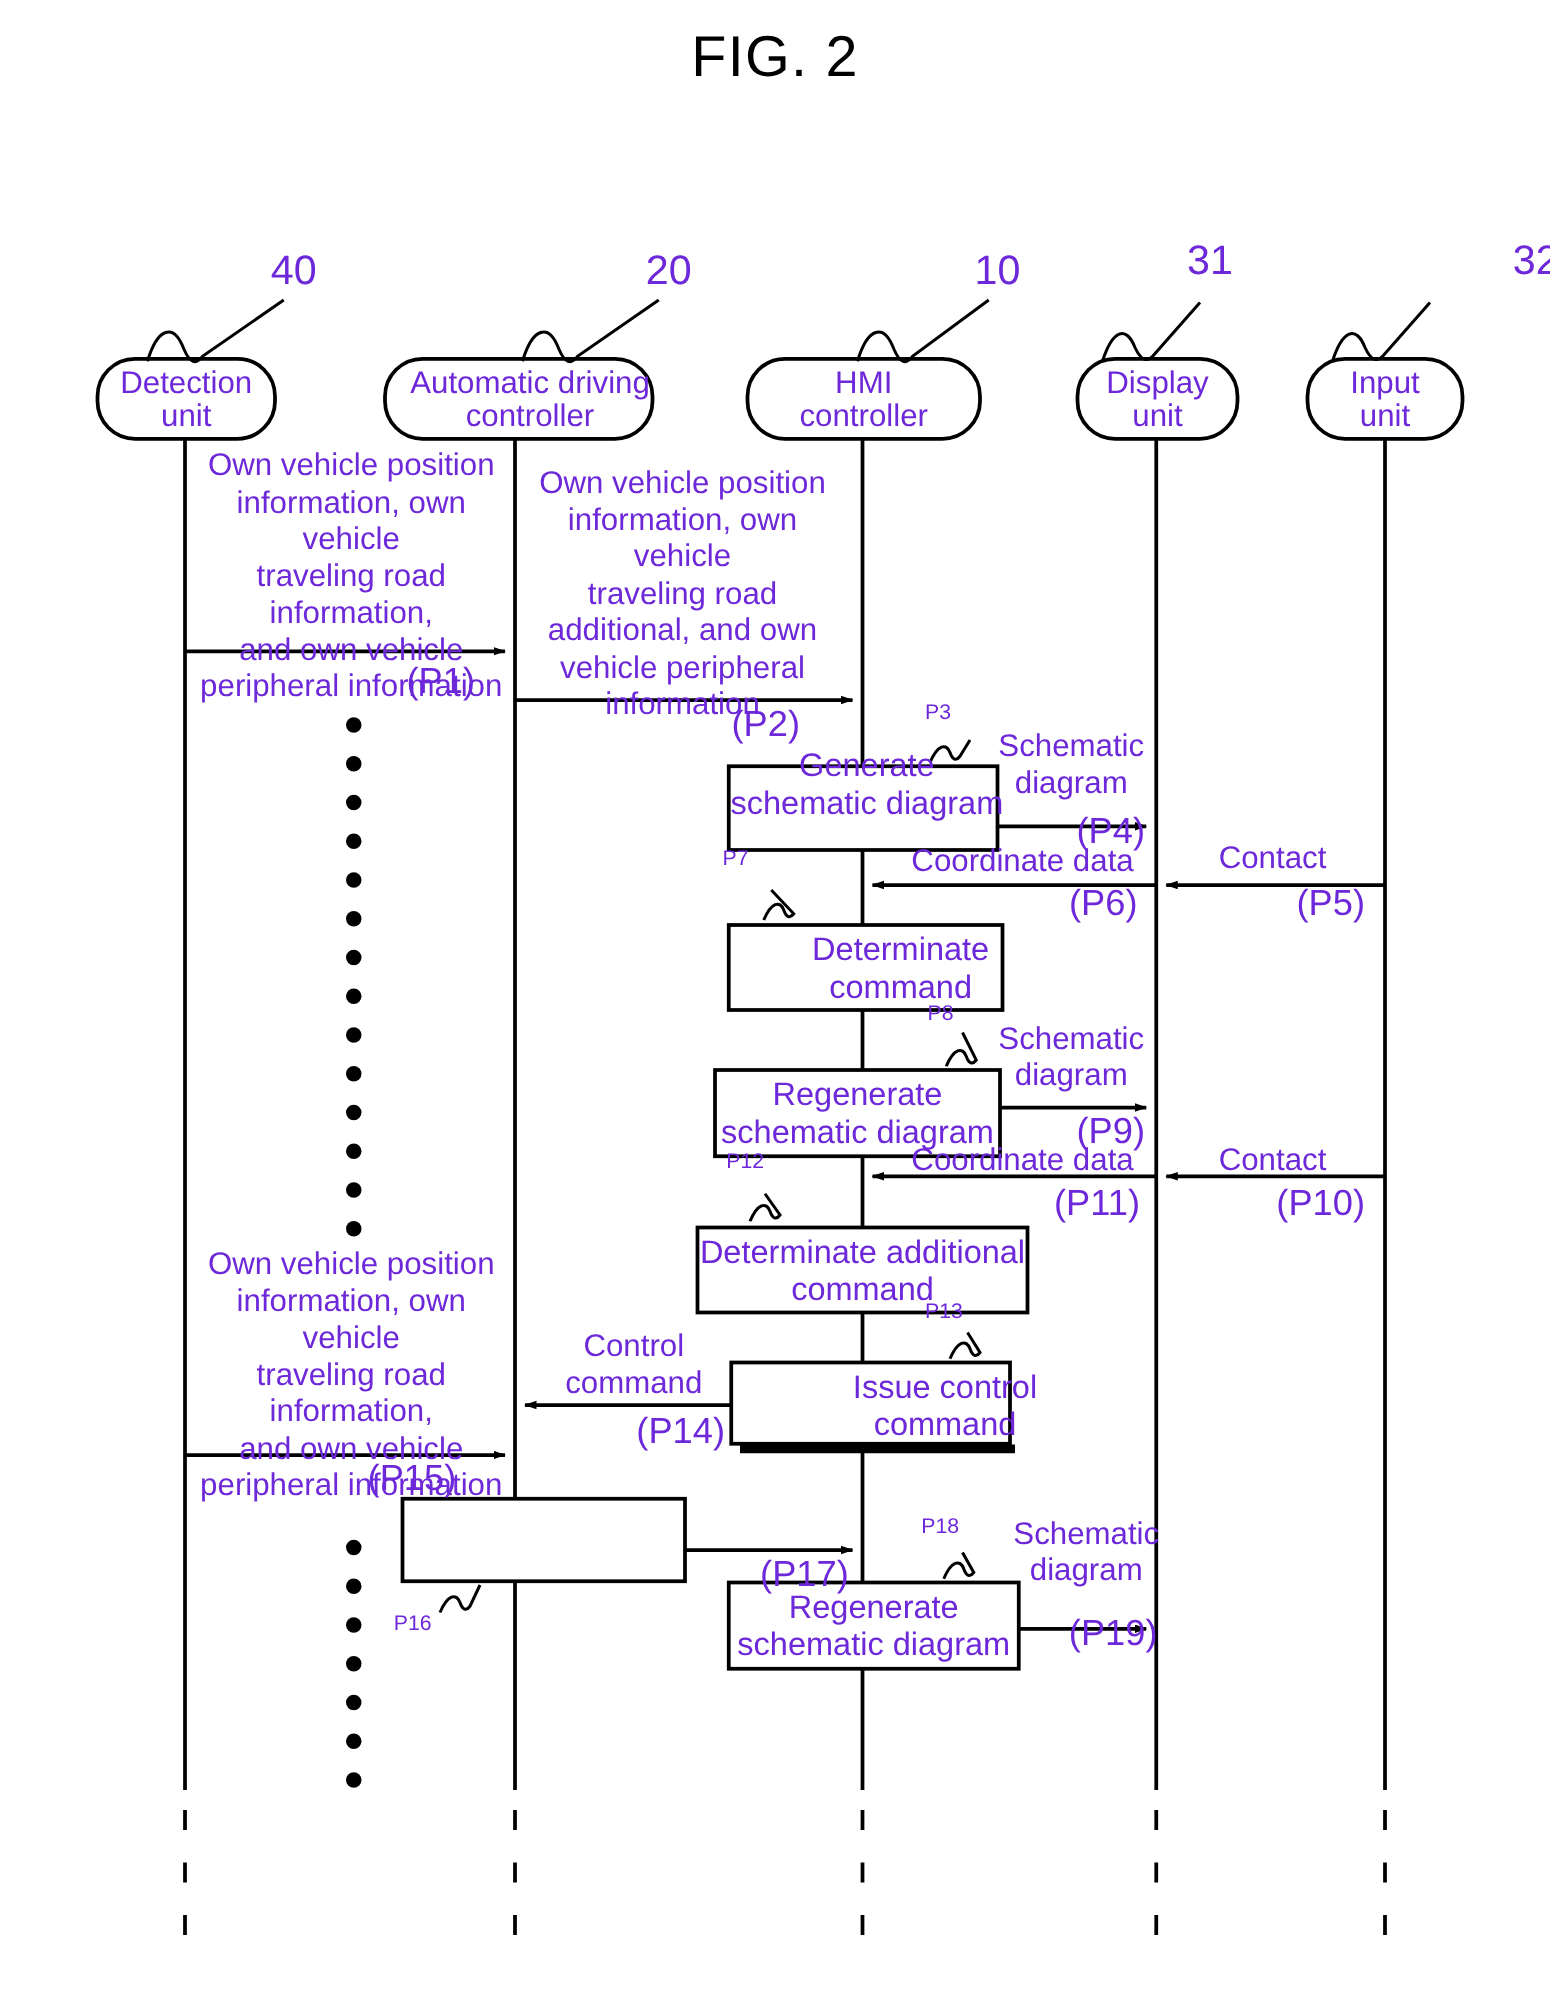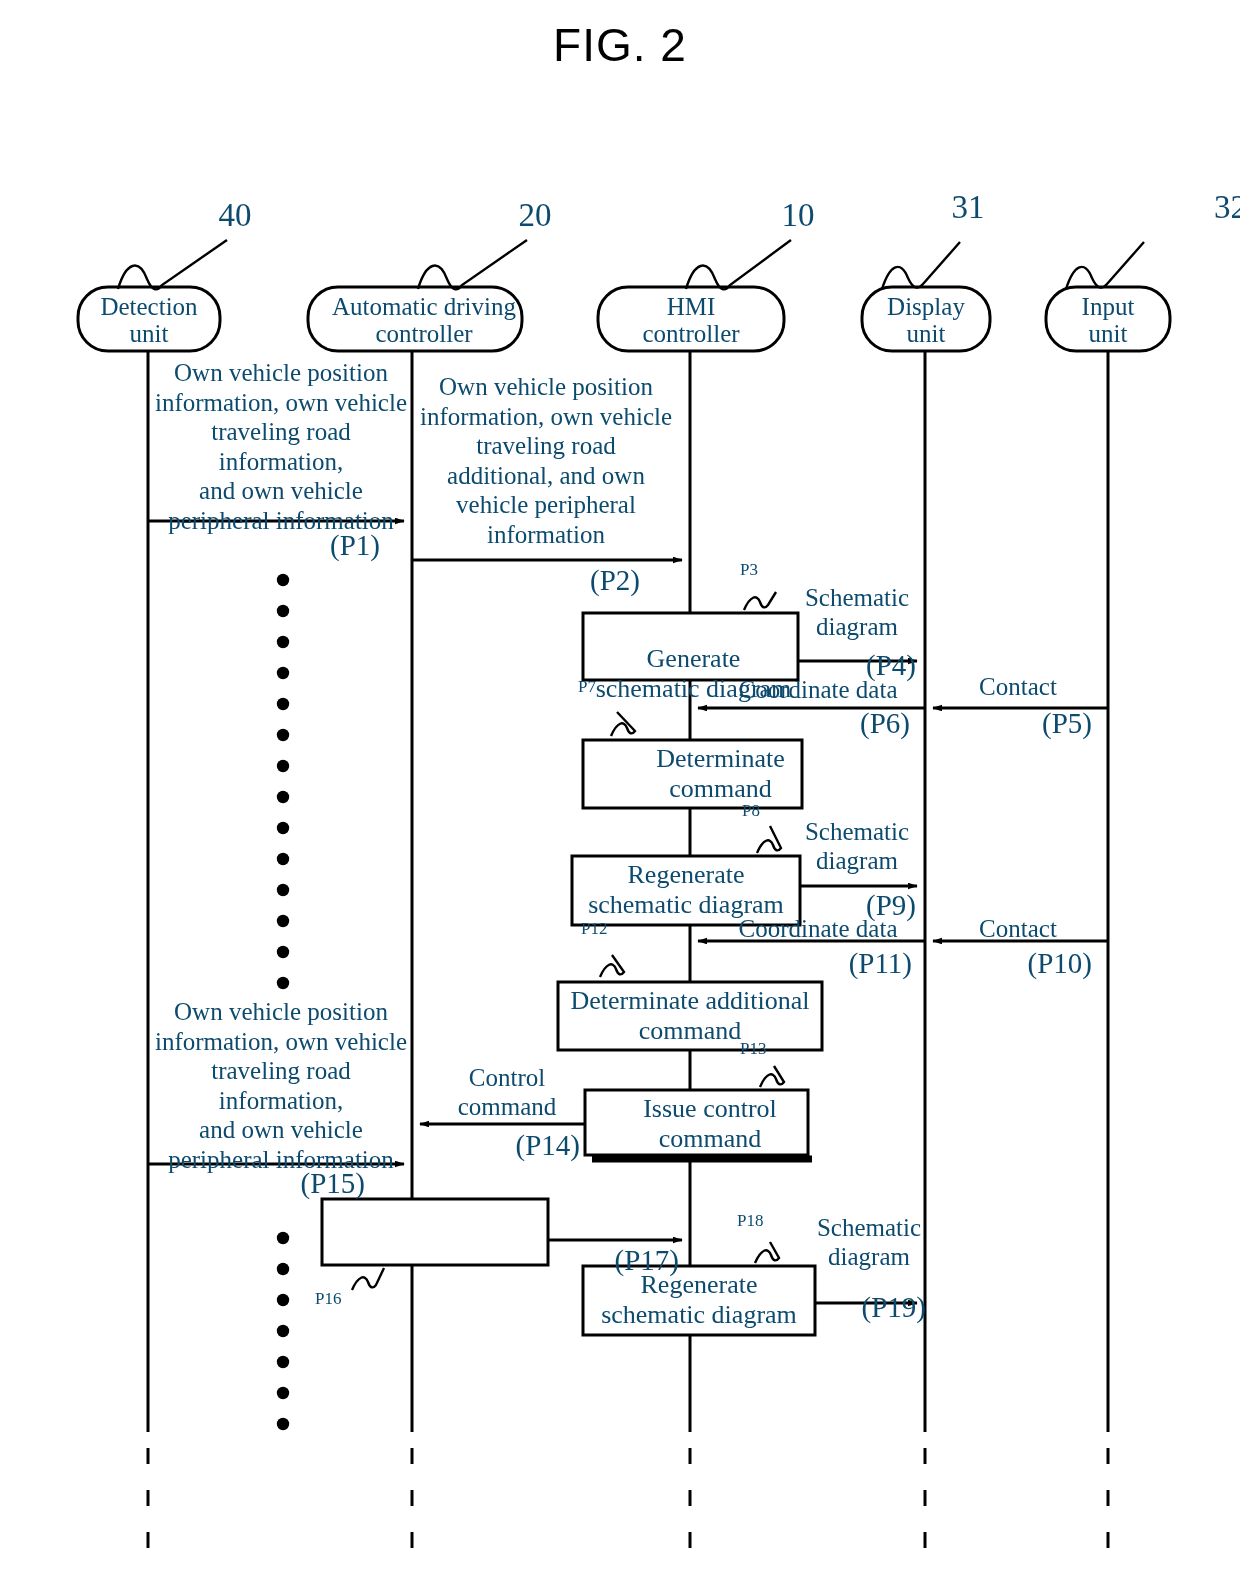--- a/index.html
+++ b/index.html
@@ -4,21 +4,21 @@
 <style>
   html,body{margin:0;padding:0;background:#ffffff;}
   body{width:1240px;height:1592px;position:relative;font-family:"Liberation Sans",sans-serif;color:#000;}
   #stage{position:absolute;left:0;top:0;width:1240px;height:1592px;overflow:hidden;}
   svg#diagram{position:absolute;left:0;top:0;width:1240px;height:1592px;}
   .fig-title{
     position:absolute;left:0;top:18px;width:1240px;text-align:center;
     font-size:46px;letter-spacing:1px;font-family:"Liberation Sans",sans-serif;
   }
   
-  .t{position:absolute;font-family:Liberation Serif, serif;color:#0c4a6e;line-height:1.08;}
+  .t{position:absolute;font-family:Liberation Sans, sans-serif;color:#6d28d9;line-height:1.08;}
   .ctr{text-align:center;}
   .lifelabel{font-size:25px;}
   .refnum{font-size:33px;}
   .msg{font-size:25px;}
   .pnum{font-size:29px;text-align:right;}
   .boxlabel{font-size:26px;}
   .stepid{font-size:17px;}
 </style>
 </head>
 <body>
@@ -165,21 +165,21 @@
     <div>Own vehicle position</div>
     <div>information, own vehicle</div>
     <div>traveling road</div>
     <div>additional, and own</div>
     <div>vehicle peripheral</div>
     <div>information</div>
   </div>
   <div class="t pnum ctr" style="left:450px;top:565px;width:190px;">(P2)</div>
 
   <div class="t stepid" style="left:740px;top:561px;">P3</div>
-  <div class="t boxlabel ctr" style="left:583px;top:644px;width:221px;line-height:1.16;">
+  <div class="t boxlabel ctr" style="left:583px;top:597px;width:221px;line-height:1.16;">
     <div>Generate</div>
     <div>schematic diagram</div>
   </div>
 
   <div class="t msg ctr" style="left:796px;top:583px;width:122px;line-height:1.16;">
     <div>Schematic</div>
     <div>diagram</div>
   </div>
   <div class="t pnum ctr" style="left:798px;top:650px;width:118px;">(P4)</div>
 
@@ -213,21 +213,21 @@
   <div class="t msg ctr" style="left:713px;top:915px;width:210px;">Coordinate data</div>
   <div class="t pnum ctr" style="left:752px;top:948px;width:160px;">(P11)</div>
 
   <div class="t stepid" style="left:581px;top:920px;">P12</div>
   <div class="t boxlabel ctr" style="left:558px;top:986px;width:264px;line-height:1.16;">
     <div>Determinate additional</div>
     <div>command</div>
   </div>
 
   <div class="t stepid" style="left:740px;top:1040px;">P13</div>
-  <div class="t boxlabel ctr" style="left:585px;top:1094px;width:250px;line-height:1.16;">
+  <div class="t boxlabel ctr" style="left:585px;top:1094px;width:250px;line-height:1.16;padding-left:46px;">
     <div>Issue control</div>
     <div>command</div>
   </div>
 
   <div class="t msg ctr" style="left:432px;top:1063px;width:150px;line-height:1.16;">
     <div>Control</div>
     <div>command</div>
   </div>
   <div class="t pnum ctr" style="left:440px;top:1130px;width:140px;">(P14)</div>
 

